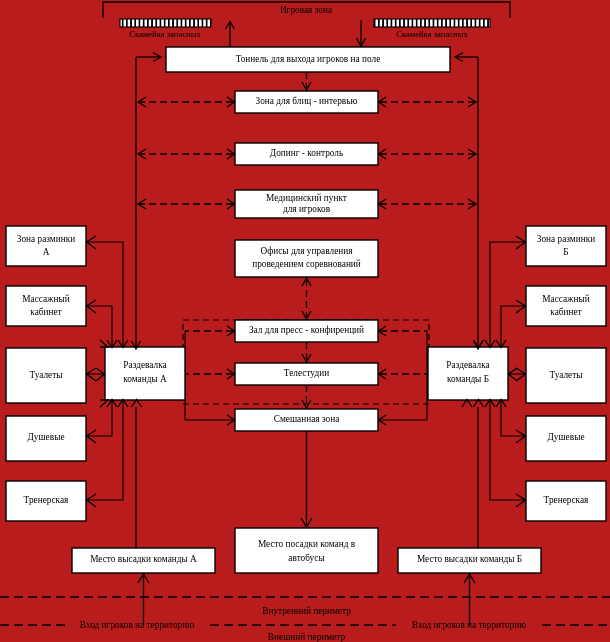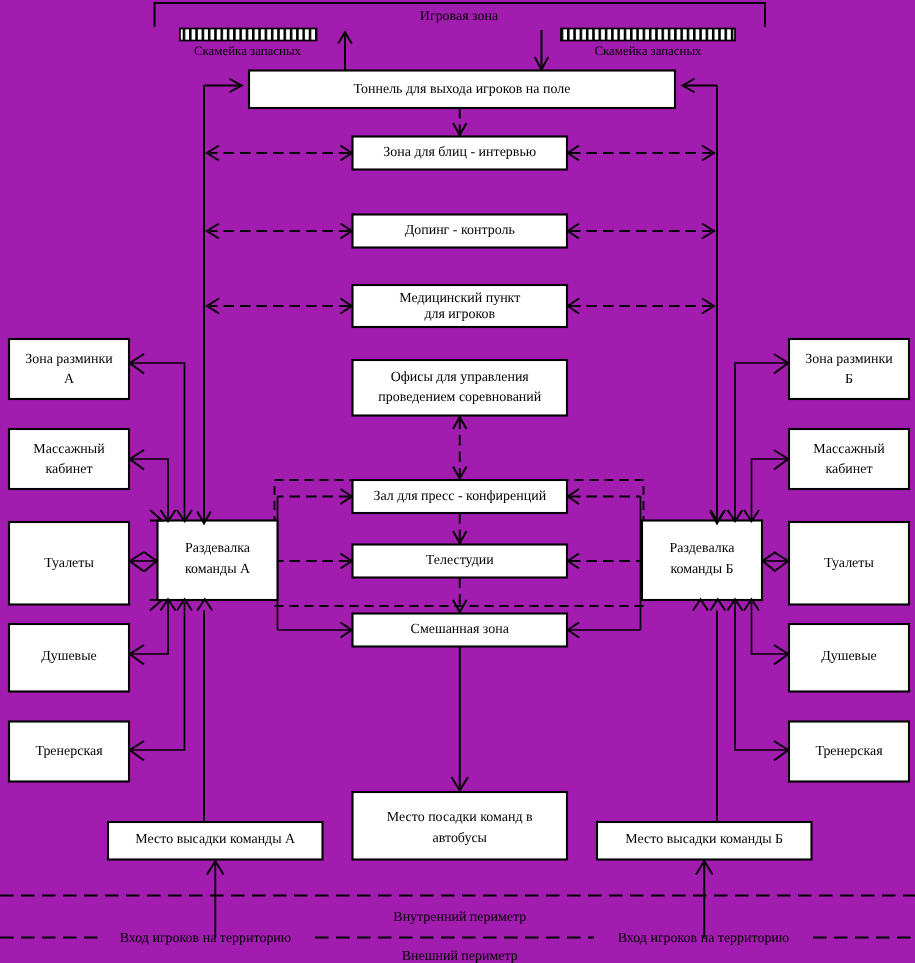--- a/index.html
+++ b/index.html
@@ -4,21 +4,21 @@
 <style>
   html, body {
     margin: 0;
     padding: 0;
     background: #ffffff;
   }
   #diagram-root {
     position: relative;
     width: 610px;
     height: 642px;
-    background: #a21caf;
+    background: #b91c1c;
     font-family: "Liberation Serif", "DejaVu Serif", serif;
     overflow: hidden;
   }
   svg#diagram-svg {
     position: absolute;
     top: 0;
     left: 0;
     width: 610px;
     height: 642px;
   }

